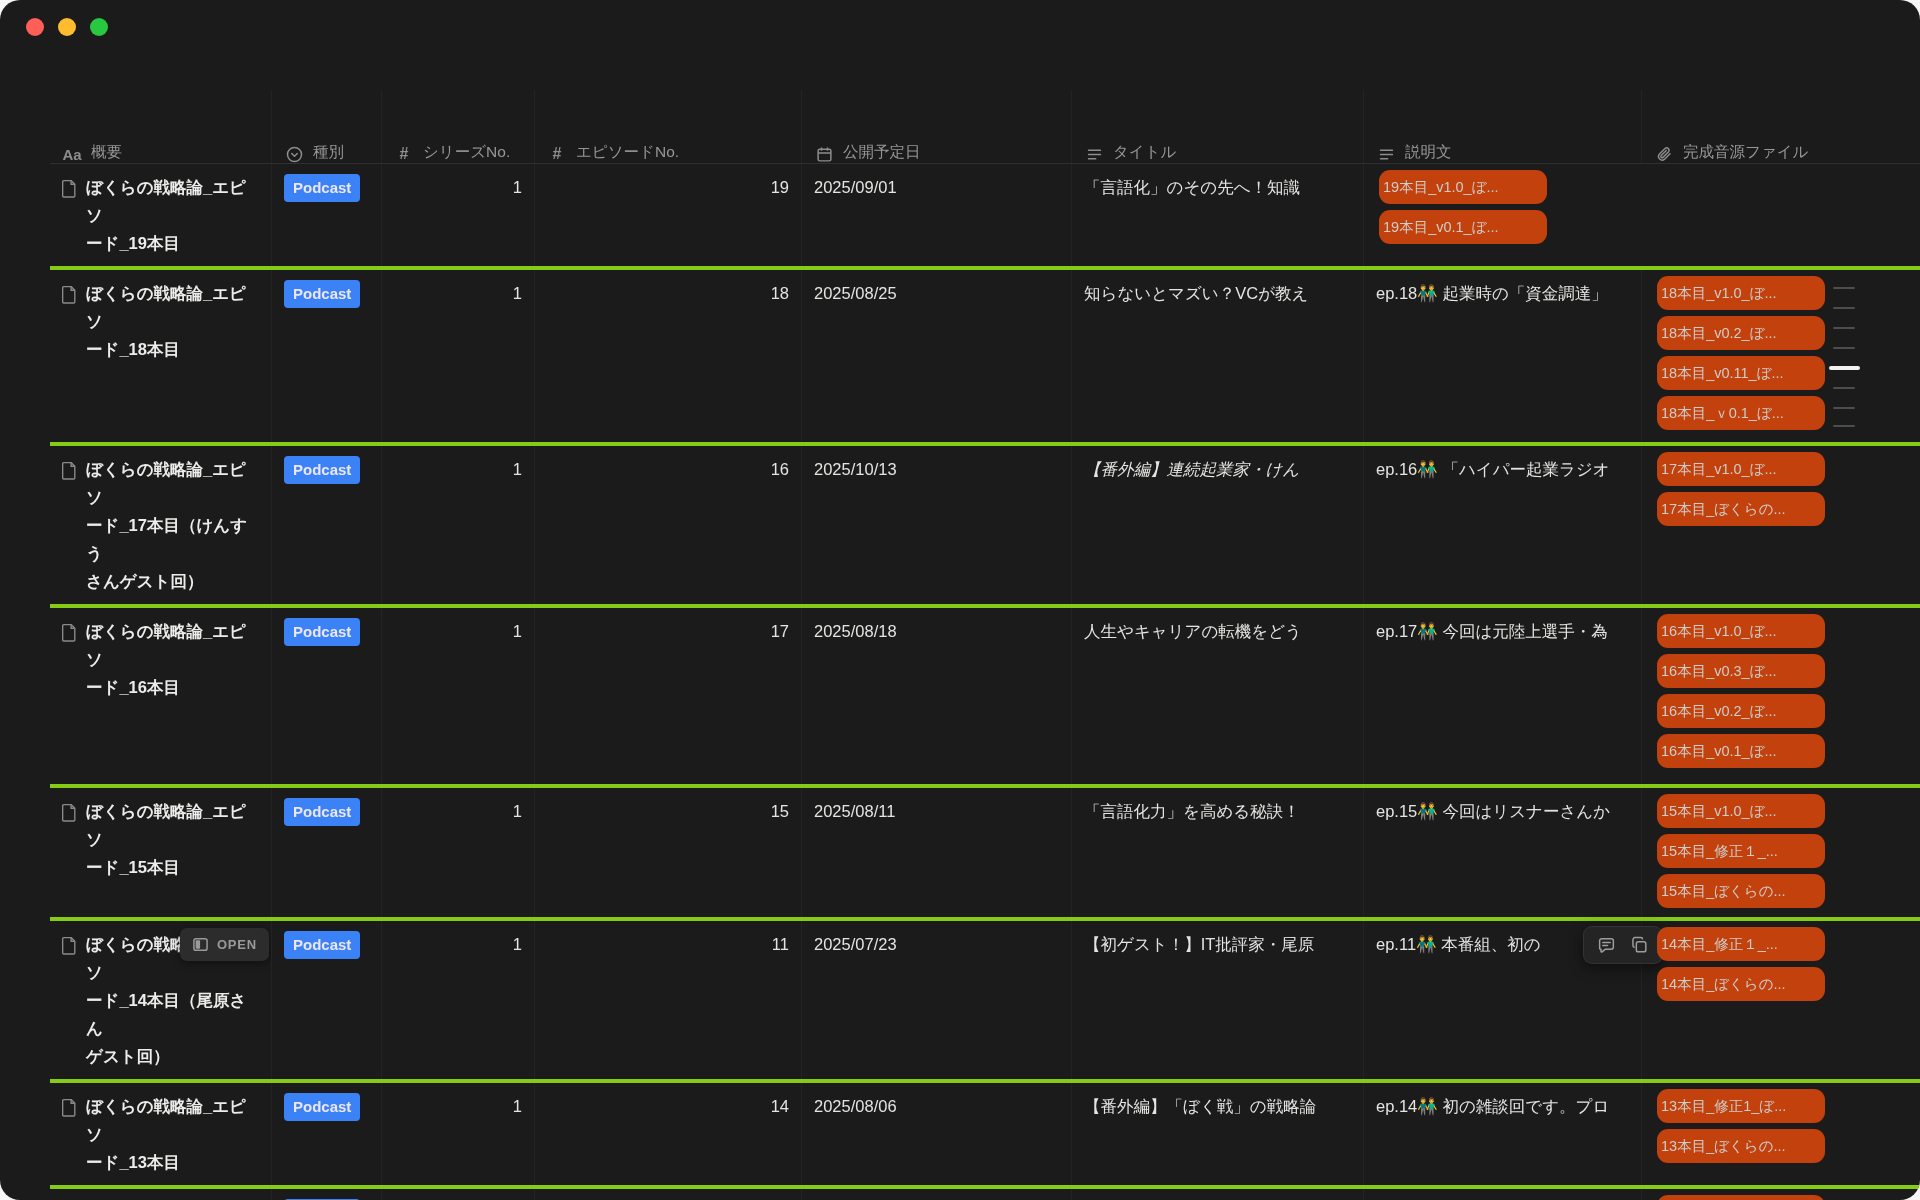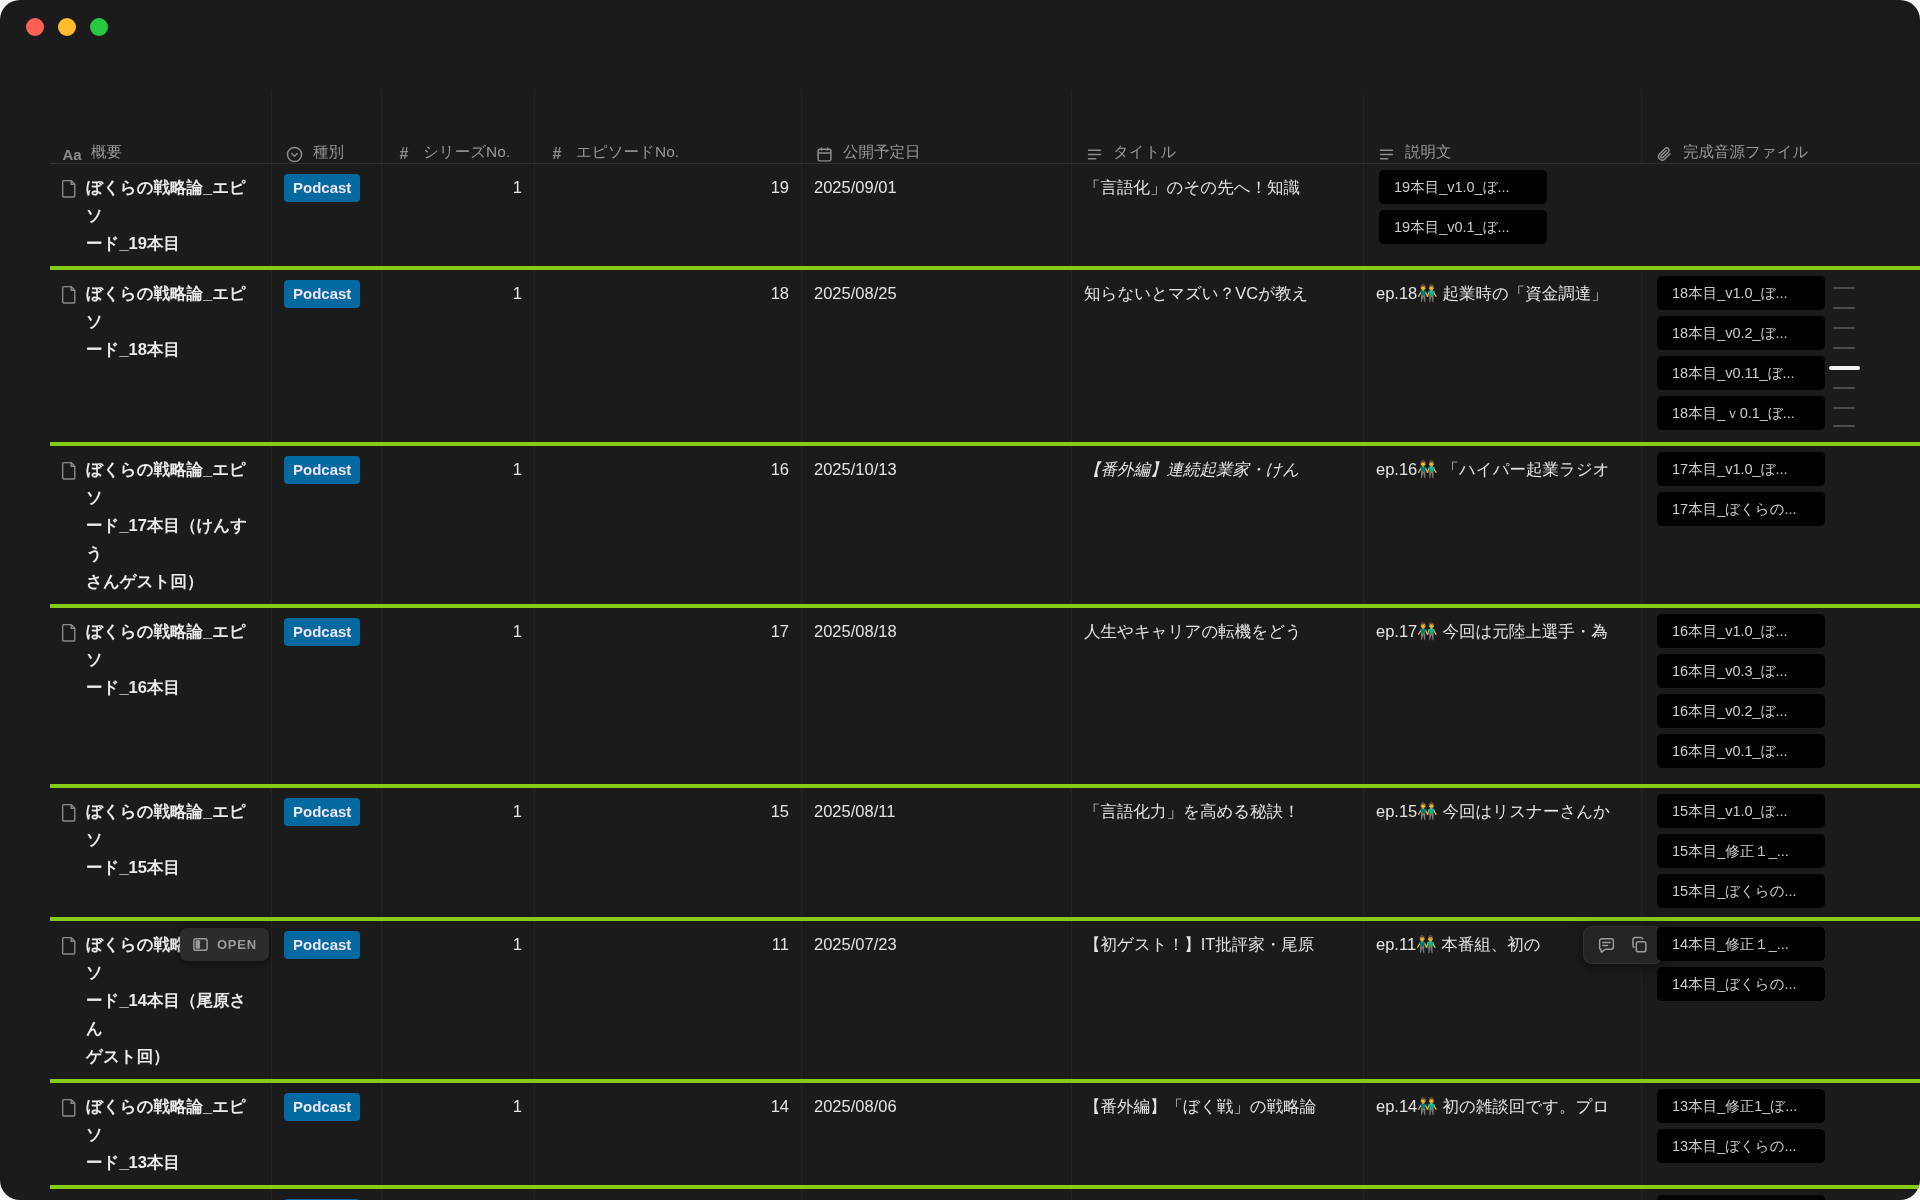--- a/index.html
+++ b/index.html
@@ -16,26 +16,26 @@
   .hicon{width:20px;display:inline-flex;justify-content:center;align-items:center;color:#8d8d8d;
          font-size:15px;font-weight:bold;flex:0 0 auto;}
   .hicon svg{display:block;}
   .row{display:flex;border-bottom:4px solid #84cc16;position:relative;box-sizing:border-box;}
   .cell{box-sizing:border-box;padding:9px 12px;flex:0 0 auto;overflow:hidden;position:relative;
         color:#e4e4e2;font-size:16.5px;line-height:28px;border-right:1px solid #232323;}
   .cell:last-child{border-right:none;flex:1 1 auto;}
   .name-cell{display:flex;align-items:flex-start;gap:8px;padding-left:10px;}
   .page-ico{flex:0 0 auto;margin-top:5px;}
   .name-text{white-space:pre-line;font-weight:600;color:#ececea;}
-  .pill{display:inline-block;background:#0369a1;color:#ece6f7;border-radius:4px;padding:0 9px;
+  .pill{display:inline-block;background:#3b82f6;color:#ece6f7;border-radius:4px;padding:0 9px;
         height:28px;line-height:28px;font-size:15px;font-weight:600;margin-top:1px;}
   .num-cell{text-align:right;}
   .txt{white-space:nowrap;}
   .files-cell{padding:6px 0 6px 15px;display:flex;flex-direction:column;gap:6px;align-items:flex-start;}
-  .chip{background:#000000;border-radius:5px;height:34px;line-height:34px;padding:0 15px;box-sizing:border-box;
+  .chip{background:#c2410c;border-radius:11px;height:34px;line-height:34px;padding:0 4px;box-sizing:border-box;
         width:168px;font-size:14.5px;color:#cdcdcb;white-space:nowrap;overflow:hidden;}
   .open-btn{position:absolute;top:7px;right:2px;height:33px;display:flex;align-items:center;gap:8px;
         background:#2c2c2c;border-radius:7px;padding:0 12px;box-shadow:0 2px 8px rgba(0,0,0,.45);
         color:#9a9a9a;font-size:13px;font-weight:700;letter-spacing:.8px;}
   .hoverpill{position:absolute;top:5px;right:-22px;height:36px;display:flex;align-items:center;gap:14px;
         background:#242424;border:1px solid rgba(255,255,255,.07);border-radius:9px;padding:0 13px;
         box-shadow:0 4px 14px rgba(0,0,0,.5);}
   .hoverpill svg{display:block;}
   .edge-marks{position:absolute;left:1833px;top:287px;width:34px;}
   .edge-mark{height:2px;width:22px;background:#4d4d4d;border-radius:2px;position:absolute;}

